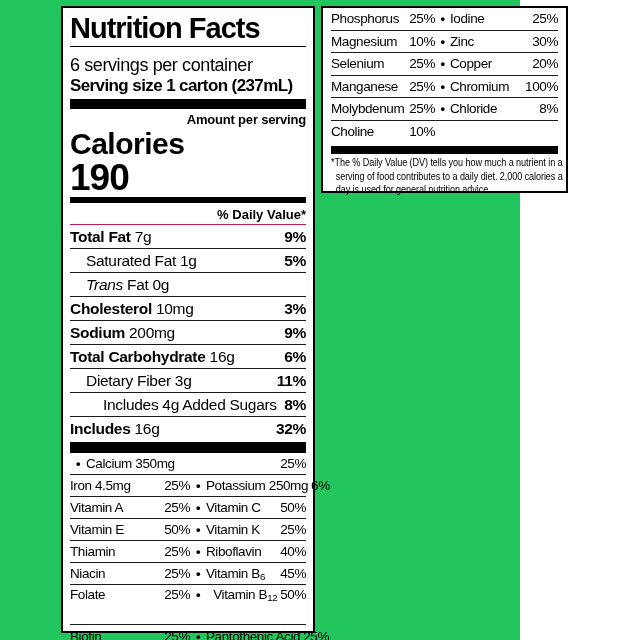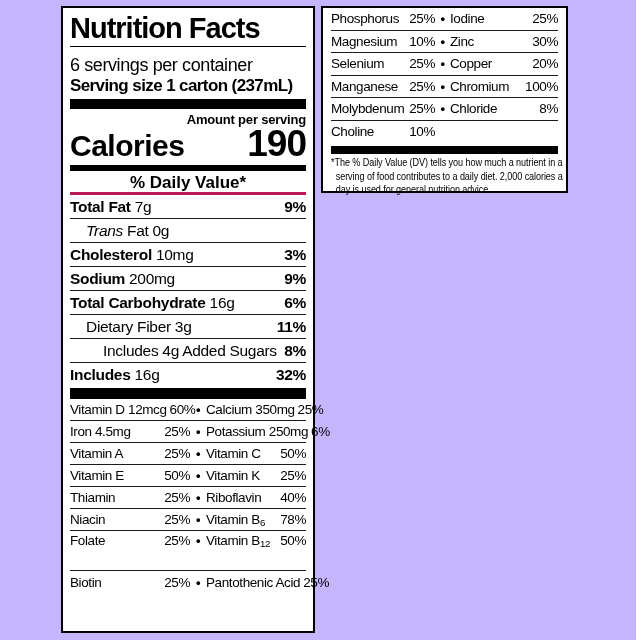--- a/index.html
+++ b/index.html
@@ -3,21 +3,21 @@
 <meta charset="utf-8">
 <style>
   * { margin: 0; padding: 0; box-sizing: border-box; }
   html, body {
     width: 640px; height: 640px;
     background: #ffffff;
     font-family: "Liberation Sans", sans-serif;
     color: #000;
     overflow: hidden;
   }
-  .stage { position: relative; width: 636px; height: 640px; background: #c4b5fd; padding-left: 16px; }
+  .stage { position: relative; width: 520px; height: 640px; background: #22c55e; padding-left: 16px; }
 
   
   .panel-left {
     position: absolute; left: 61px; top: 6px;
     width: 254px; height: 627px;
     border: 2.5px solid #000;
     background: #fff;
     padding: 0 7px;
   }
   .nf-title {
@@ -25,26 +25,26 @@
     line-height: 34px; padding-top: 3px; padding-bottom: 1px;
     border-bottom: 1px solid #000;
     white-space: nowrap;
   }
   .serv-line1 { font-size: 18px; line-height: 21px; margin-top: 8px; white-space: nowrap; letter-spacing: -0.4px; }
   .serv-line2 { font-size: 17px; font-weight: bold; line-height: 20px; white-space: nowrap; letter-spacing: -0.6px; }
   .bar-thick { height: 10px; background: #000; margin: 3px 0 3px 0; }
   .bar-med   { height: 6px;  background: #000; margin: 2px 0 2px 0; }
   .bar-big   { height: 11px; background: #000; margin: 1px 0 0 0; }
   .aps { font-size: 13px; font-weight: bold; line-height: 15px; letter-spacing: -0.2px; text-align: right; }
-  .cal-row { display: flex; justify-content: space-between; align-items: baseline; margin-top: 0; }
+  .cal-row { display: flex; justify-content: flex-end; align-items: baseline; margin-top: 0; flex-direction: column; }
   .cal-label { font-size: 30px; font-weight: bold; letter-spacing: -0.5px; line-height: 34px; }
   .cal-value { font-size: 37px; font-weight: bold; letter-spacing: -1px; line-height: 34px; }
   .dv-header {
-    text-align: center; font-size: 17px; font-weight: bold;
-    line-height: 19px; border-bottom: 3px solid #be185d;
+    text-align: right; font-size: 13px; font-weight: bold;
+    line-height: 19px; border-bottom: 1px solid #be185d;
   }
   .nrow {
     display: flex; justify-content: space-between; align-items: center;
     height: 24px; font-size: 15.5px;
     border-bottom: 1px solid #1a1a1a;
     letter-spacing: -0.3px;
     white-space: nowrap;
   }
   .nrow.sep-none { border-bottom: none; }
   .nrow.sep-indent { border-bottom: none; position: relative; }
@@ -60,21 +60,21 @@
 
   
   .mrow {
     display: flex; align-items: center;
     height: 22px; font-size: 13.5px;
     border-bottom: 1px solid #1a1a1a;
     letter-spacing: -0.4px;
     white-space: nowrap;
   }
   .mrow.tall { height: 40px; align-items: flex-start; }
-  .mrow.tall .mcell, .mrow.tall .mbullet { padding-top: 2px; }
+  .mrow.tall .mcell, .mrow.tall .mbullet { padding-top: 2px; justify-content: flex-end; }
   .mrow.sep-none { border-bottom: none; }
   .mcell { display: flex; justify-content: space-between; align-items: baseline; overflow: visible; }
   .mcell .mname { padding-right: 3px; }
   .mcell.mleft  { width: 120px; flex: none; flex-direction: column; }
   .mcell.mleft .mline { width: 100%; display: flex; justify-content: space-between; }
   .mcell.mright { flex: 1; }
   .mbullet { width: 16px; text-align: center; font-size: 13px; font-weight: bold; flex: none; }
   .mnote { font-size: 13px; padding-left: 12px; letter-spacing: -0.5px; }
   sub { font-size: 0.72em; vertical-align: -0.18em; }
 
@@ -116,20 +116,24 @@
       <span class="cal-value">190</span>
     </div>
     <div class="bar-med"></div>
     <div class="dv-header">% Daily Value*</div>
     <div id="nutrient-rows">
         <div class="nrow">
           <span class="nname"><b>Total Fat</b> 7g</span>
           <span class="npct">9%</span>
         </div>
         <div class="nrow">
+          <span class="nname ind-1">Saturated Fat 1g</span>
+          <span class="npct">5%</span>
+        </div>
+        <div class="nrow">
           <span class="nname ind-1"><i>Trans</i> Fat 0g</span>
           <span class="npct"></span>
         </div>
         <div class="nrow">
           <span class="nname"><b>Cholesterol</b> 10mg</span>
           <span class="npct">3%</span>
         </div>
         <div class="nrow">
           <span class="nname"><b>Sodium</b> 200mg</span>
           <span class="npct">9%</span>
@@ -147,26 +151,20 @@
           <span class="npct">8%</span>
         </div>
         <div class="nrow sep-none">
           <span class="nname"><b>Includes</b> 16g</span>
           <span class="npct">32%</span>
         </div>
       </div>
     <div class="bar-big"></div>
     <div id="micro-rows">
         <div class="mrow">
-          <div class="mcell mleft">
-            <div class="mline">
-              <span class="mname">Vitamin D 12mcg</span>
-              <span class="mpct">60%</span>
-            </div>
-          </div>
           <span class="mbullet">•</span>
           <div class="mcell mright">
             <span class="mname">Calcium 350mg</span>
             <span class="mpct">25%</span>
           </div>
         </div>
         <div class="mrow">
           <div class="mcell mleft">
             <div class="mline">
               <span class="mname">Iron 4.5mg</span>
@@ -221,21 +219,21 @@
         <div class="mrow">
           <div class="mcell mleft">
             <div class="mline">
               <span class="mname">Niacin</span>
               <span class="mpct">25%</span>
             </div>
           </div>
           <span class="mbullet">•</span>
           <div class="mcell mright">
             <span class="mname">Vitamin B<sub>6</sub></span>
-            <span class="mpct">78%</span>
+            <span class="mpct">45%</span>
           </div>
         </div>
         <div class="mrow tall">
           <div class="mcell mleft">
             <div class="mline">
               <span class="mname">Folate</span>
               <span class="mpct">25%</span>
             </div>
           </div>
           <span class="mbullet">•</span>

